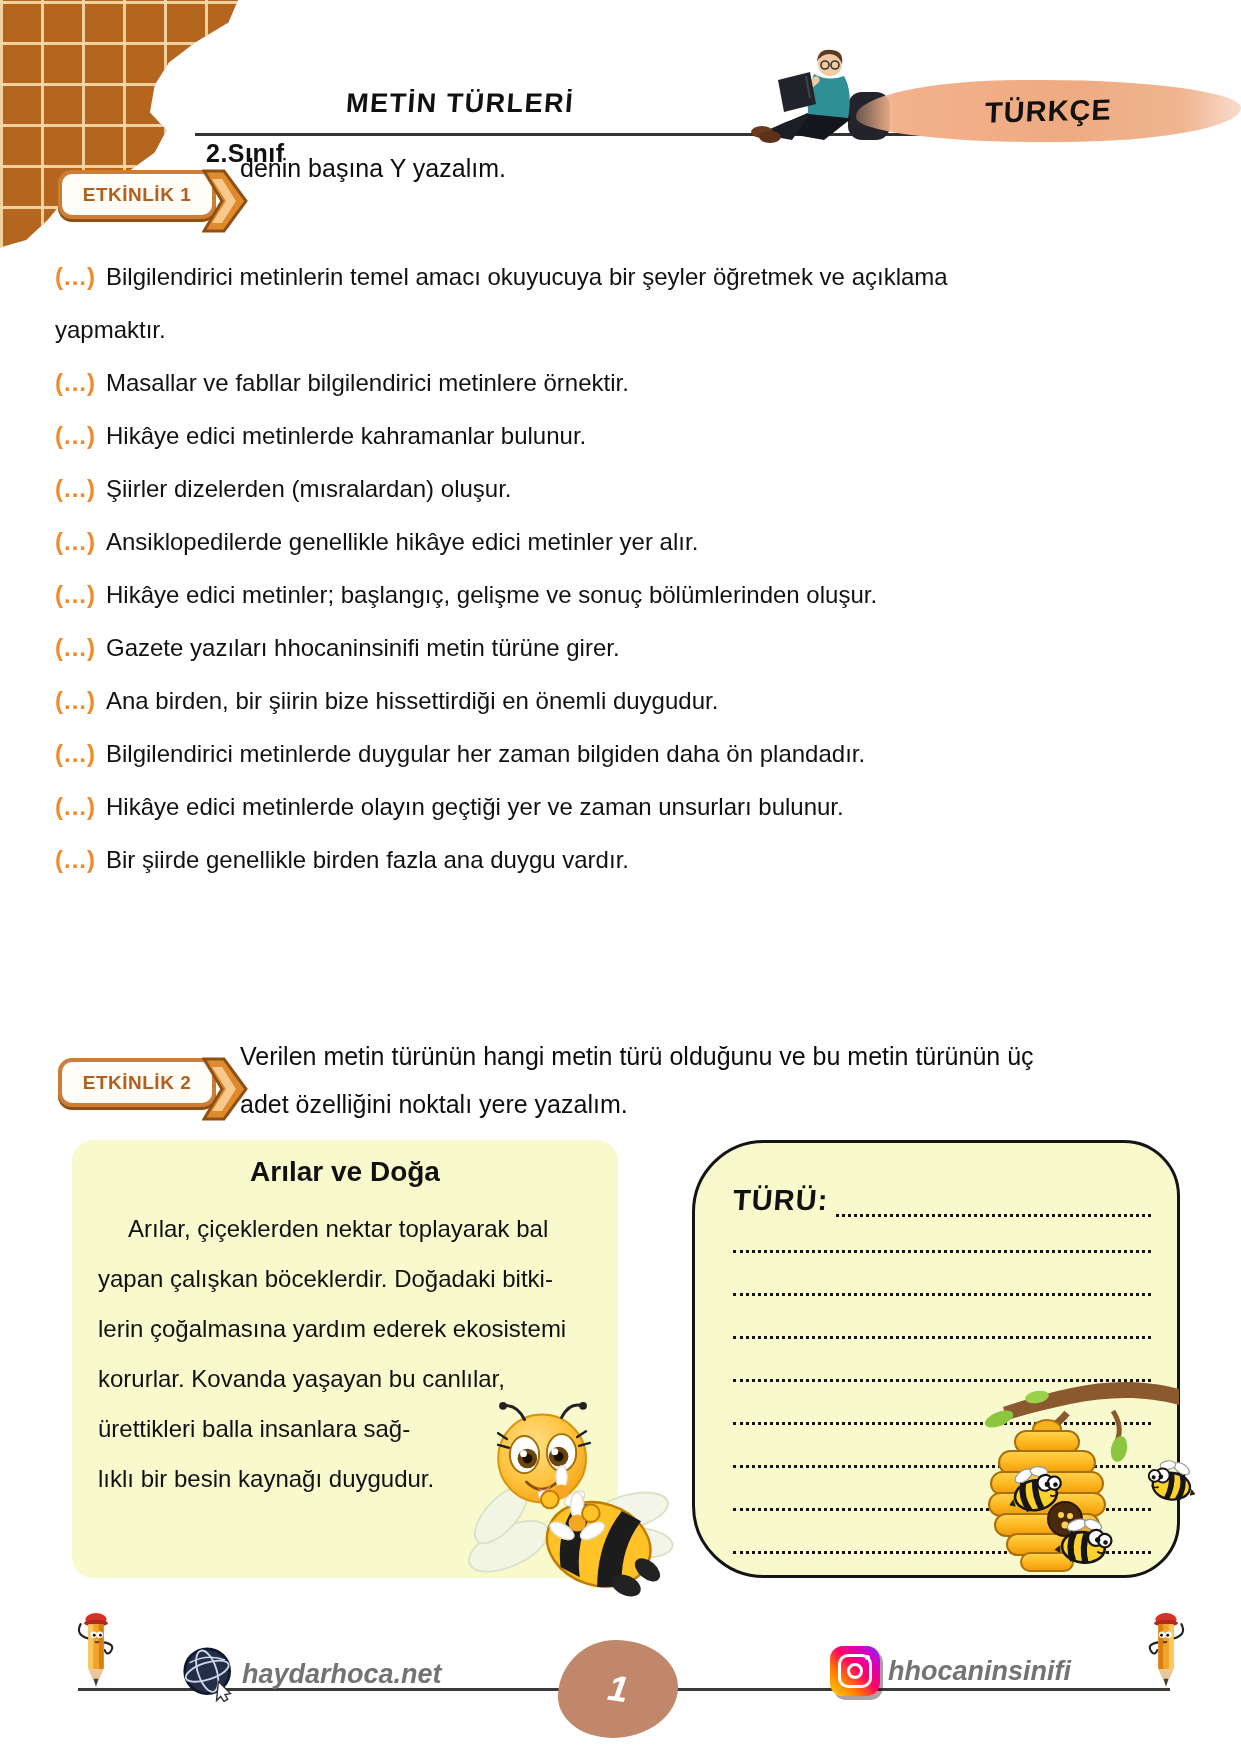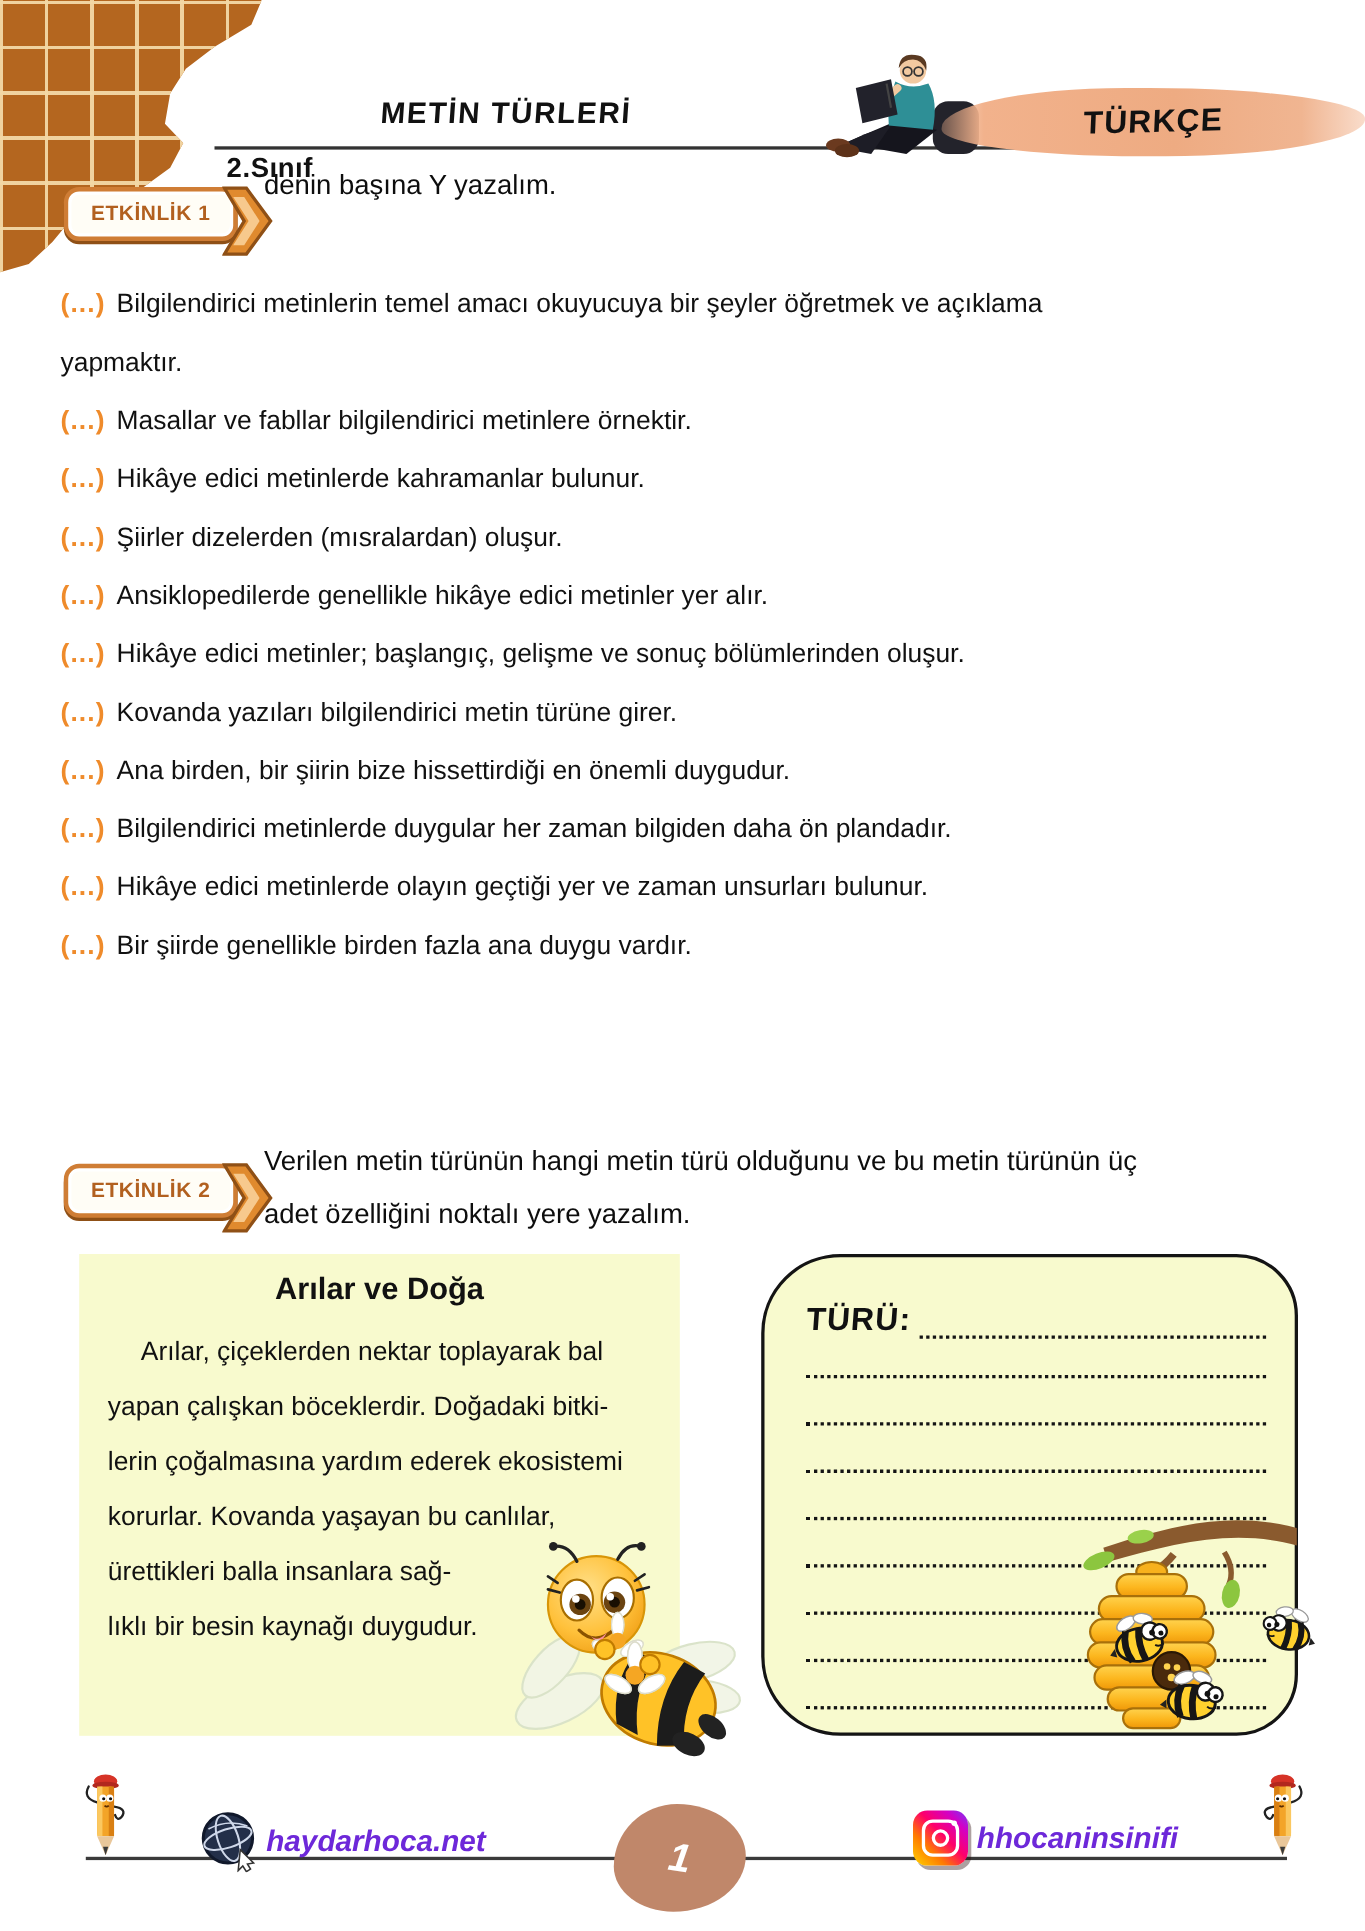--- a/index.html
+++ b/index.html
@@ -48,21 +48,21 @@
   
   .instr { position:absolute; left:240px; width:965px; font-size:25px; line-height:48px; color:#0d0d0d; }
   .instr1 { top:144px; }
   .instr2 { top:1032px; }
   
   .statements { position:absolute; left:55px; top:250px; width:1010px; font-size:24px; line-height:53px; }
   .stmt .marker { color:#ef8b2b; font-weight:bold; letter-spacing:1px; margin-right:10px; }
   
   .reading-box {
     position:absolute; left:72px; top:1140px; width:546px; height:438px;
-    background:#f8face; padding:16px 26px 0 26px;
+    background:#f8face; padding:16px 26px 0 26px;border-radius:21px;
   }
   .reading-title { text-align:center; font-size:28px; font-weight:bold; margin-bottom:16px; }
   .reading-line { font-size:24px; line-height:50px; white-space:nowrap; }
   .reading-line.first { text-indent:30px; }
   .bigbee { position:absolute; left:375px; top:258px; width:235px; height:205px; }
   
   .answer-box {
     position:absolute; left:692px; top:1140px; width:488px; height:438px;
     background:#f8face; border:3.5px solid #141414; border-radius:72px 56px 56px 72px;
   }
@@ -75,21 +75,21 @@
   .minibee.b1 { left:312px; top:322px; width:56px; height:50px; transform:rotate(-10deg); }
   .minibee.b2 { left:452px; top:316px; width:50px; height:45px; transform:scaleX(-1) rotate(-8deg); }
   .minibee.b3 { left:360px; top:374px; width:58px; height:50px; transform:rotate(6deg); }
   
   .footer-line { position:absolute; left:78px; top:1688px; width:1092px; height:3px; background:#3a3a3a; }
   .pencil { position:absolute; top:1610px; width:48px; height:82px; }
   .pencil.left { left:72px; }
   .pencil.right { left:1142px; transform:scaleX(-1); }
   .site-group { position:absolute; left:182px; top:1646px; display:flex; align-items:center; gap:4px; }
   .globe { width:56px; height:56px; }
-  .brand-text { font-size:27px; font-weight:bold; font-style:italic; color:#6d28d9; }
+  .brand-text { font-size:27px; font-weight:bold; font-style:italic; color:#737373; }
   .page-blob {
     position:absolute; left:558px; top:1640px; width:120px; height:98px;
     background:#c0876a; border-radius:48% 52% 55% 45% / 58% 48% 52% 42%;
     display:flex; align-items:center; justify-content:center;
   }
   .page-num { color:#fff; font-size:36px; font-style:italic; font-weight:bold; transform:rotate(8deg); }
   .insta-group { position:absolute; left:830px; top:1646px; display:flex; align-items:center; gap:8px; }
   .ig { position:relative; width:50px; height:50px; border-radius:13px;
         background:linear-gradient(45deg,#ffd600 0%,#ff7a00 30%,#ff0069 55%,#d300c5 80%,#7638fa 100%);
         box-shadow:3px 4px 0 rgba(50,20,20,.4); }
@@ -141,21 +141,21 @@
     <div>denin başına Y yazalım.</div>
   </div>
 
   <div class="statements">
     <div class="stmt"><span class="marker">(...)</span><span>Bilgilendirici metinlerin temel amacı okuyucuya bir şeyler öğretmek ve açıklama yapmaktır.</span></div>
     <div class="stmt"><span class="marker">(...)</span><span>Masallar ve fabllar bilgilendirici metinlere örnektir.</span></div>
     <div class="stmt"><span class="marker">(...)</span><span>Hikâye edici metinlerde kahramanlar bulunur.</span></div>
     <div class="stmt"><span class="marker">(...)</span><span>Şiirler dizelerden (mısralardan) oluşur.</span></div>
     <div class="stmt"><span class="marker">(...)</span><span>Ansiklopedilerde genellikle hikâye edici metinler yer alır.</span></div>
     <div class="stmt"><span class="marker">(...)</span><span>Hikâye edici metinler; başlangıç, gelişme ve sonuç bölümlerinden oluşur.</span></div>
-    <div class="stmt"><span class="marker">(...)</span><span>Kovanda yazıları bilgilendirici metin türüne girer.</span></div>
+    <div class="stmt"><span class="marker">(...)</span><span>Gazete yazıları hhocaninsinifi metin türüne girer.</span></div>
     <div class="stmt"><span class="marker">(...)</span><span>Ana birden, bir şiirin bize hissettirdiği en önemli duygudur.</span></div>
     <div class="stmt"><span class="marker">(...)</span><span>Bilgilendirici metinlerde duygular her zaman bilgiden daha ön plandadır.</span></div>
     <div class="stmt"><span class="marker">(...)</span><span>Hikâye edici metinlerde olayın geçtiği yer ve zaman unsurları bulunur.</span></div>
     <div class="stmt"><span class="marker">(...)</span><span>Bir şiirde genellikle birden fazla ana duygu vardır.</span></div>
   </div>
 
   <div class="badge badge2">
     <div class="badge-body">
         <span class="badge-text">ETKİNLİK 2</span>
       </div>

